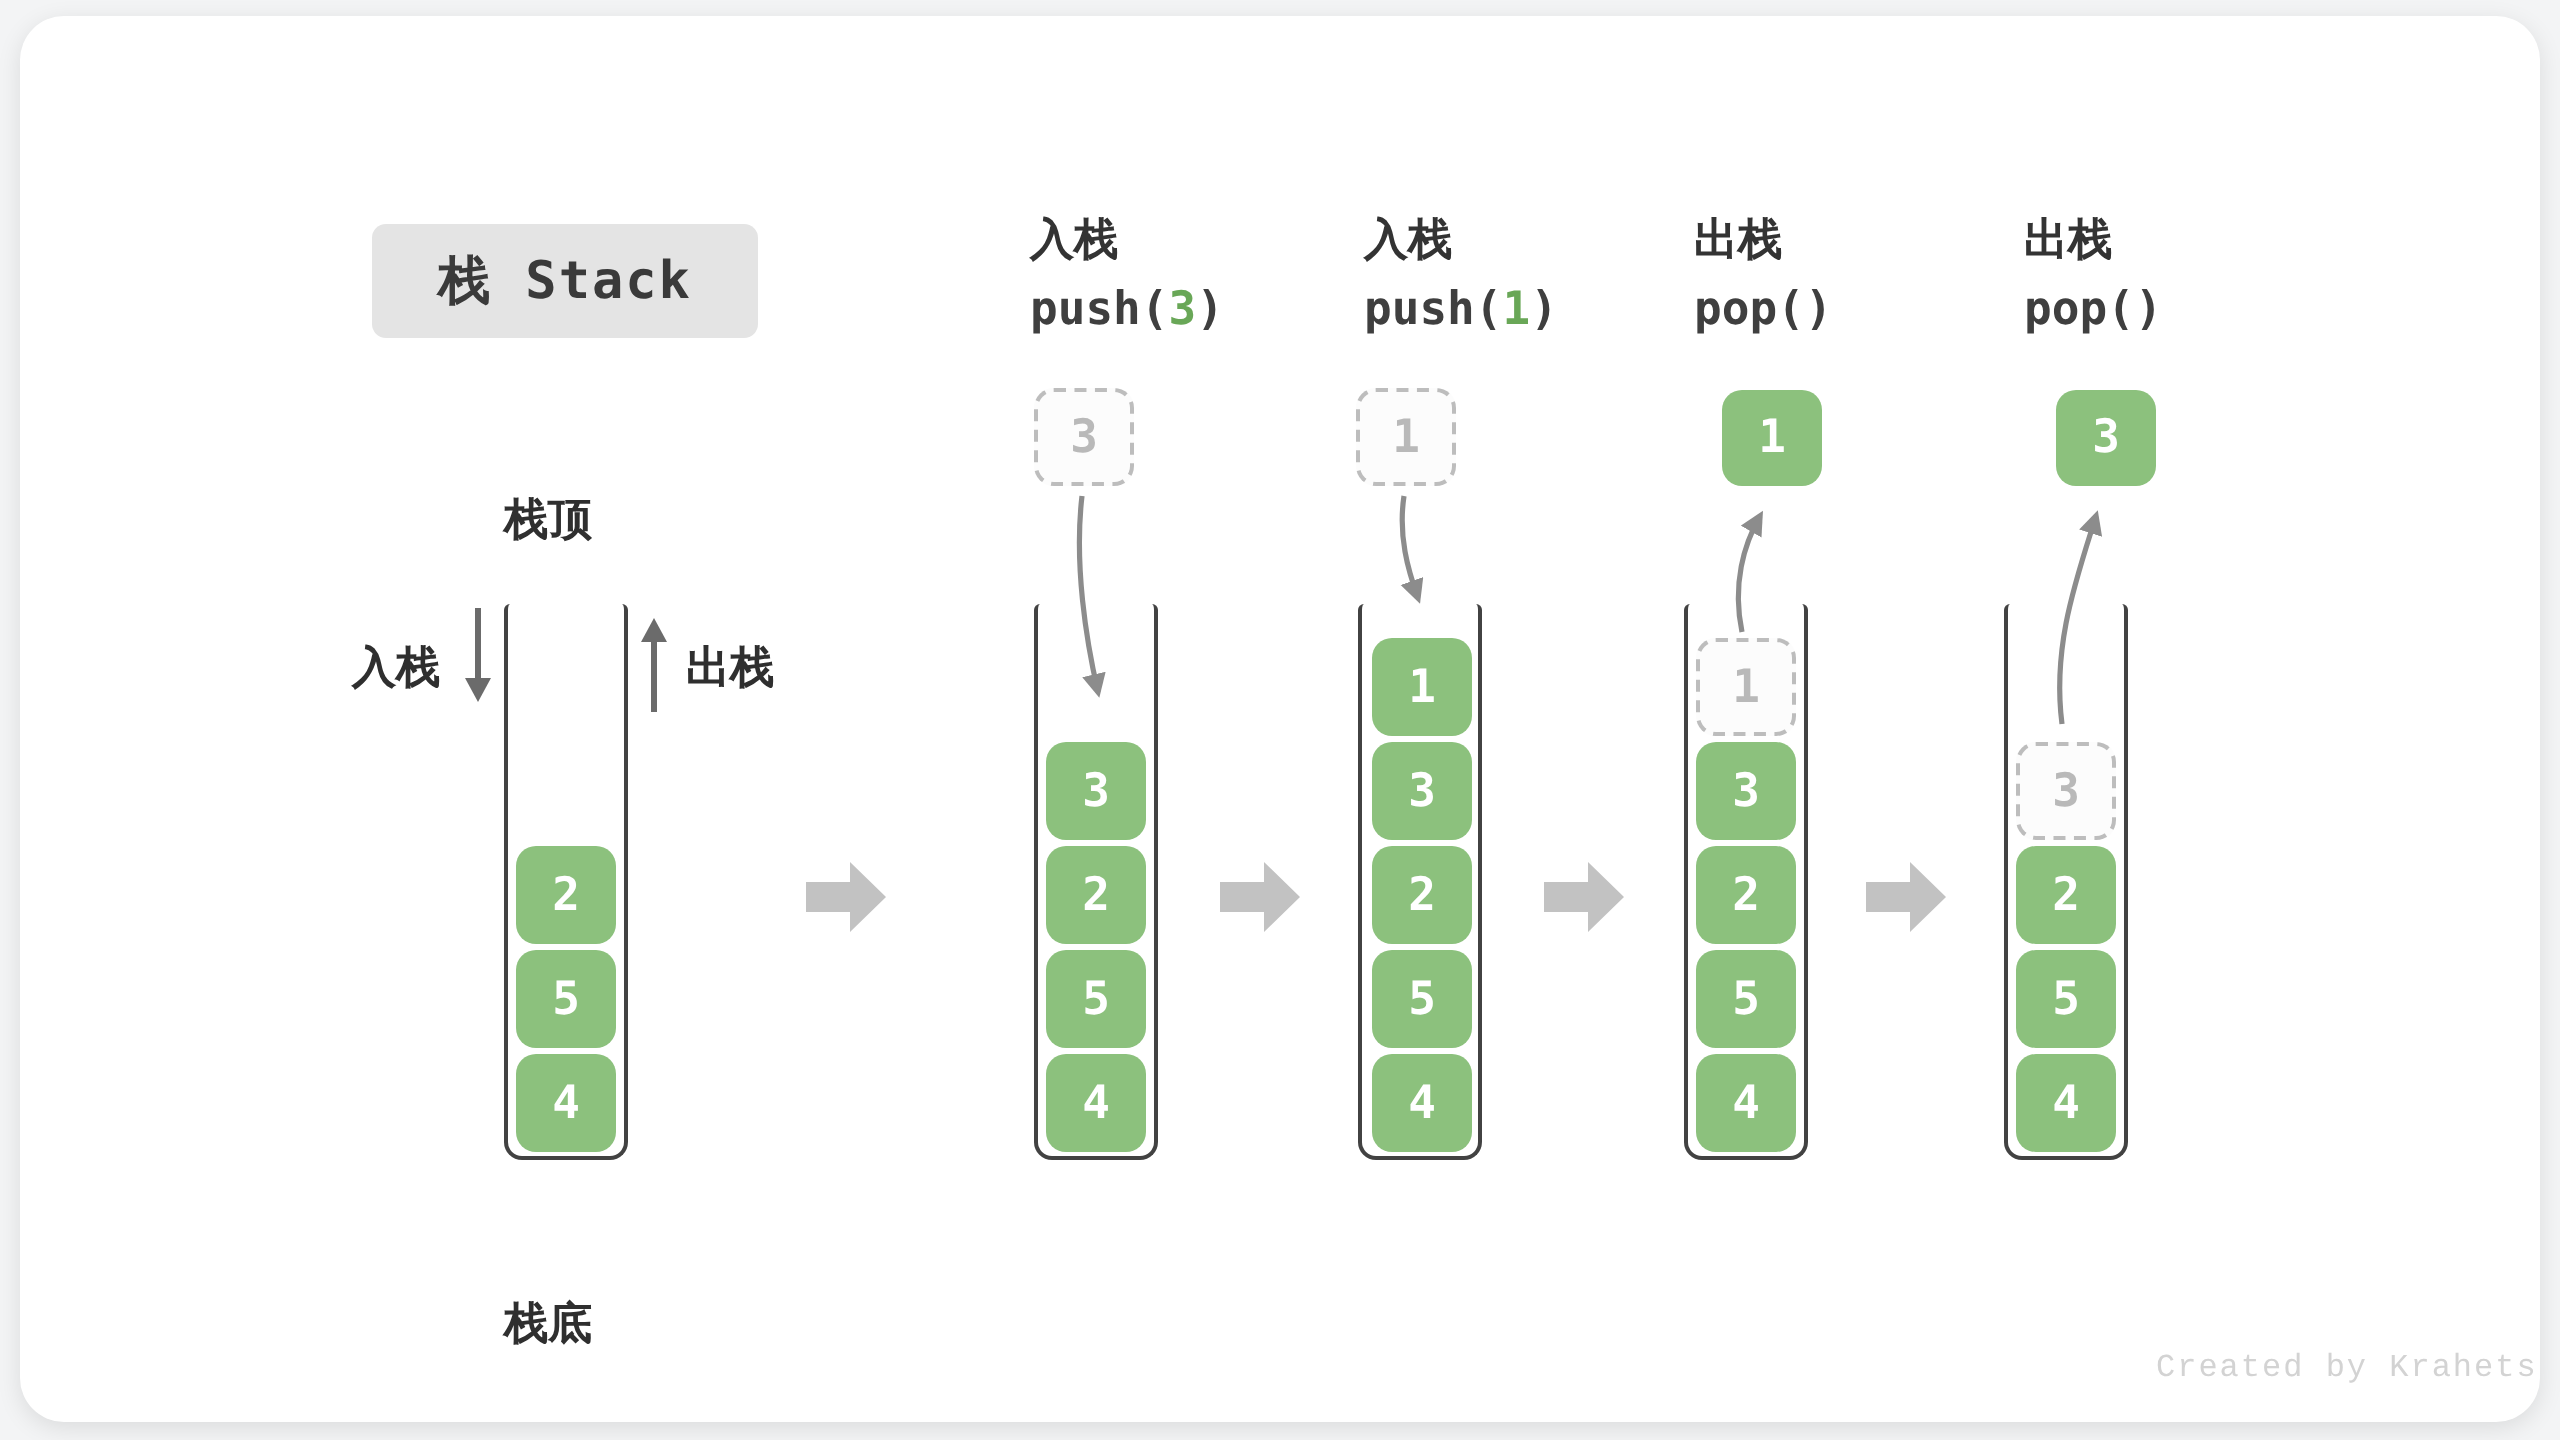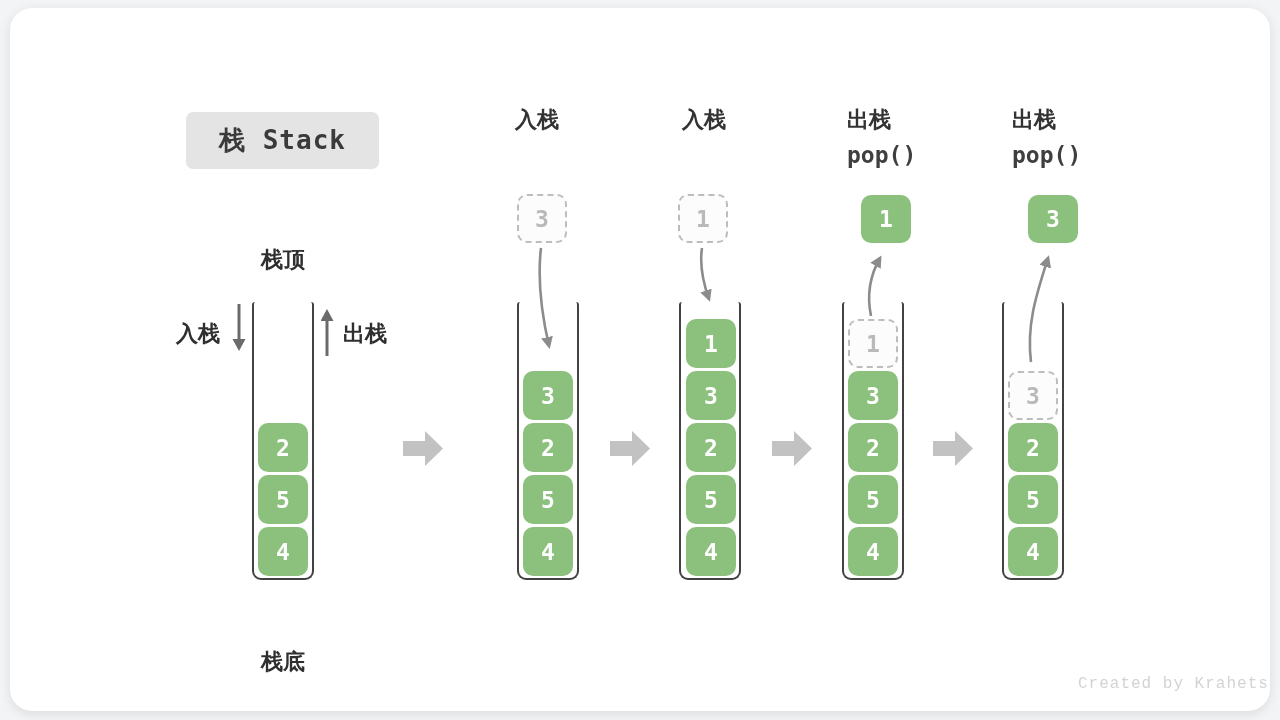--- a/index.html
+++ b/index.html
@@ -29,21 +29,21 @@
   .op-code {
     font-family: "DejaVu Sans Mono", monospace;
     font-size: 23px; font-weight: 600; color: #3f3f3f;
     line-height: 40px;
   }
   .op-code .arg { color: #69a757; }
 
   .side-label {
     position: absolute; font-size: 22px; font-weight: 700; color: #2f2f2f;
   }
-  .center62 { width: 62px; text-align: center; }
+  .center62 { width: 62px; }
 
   .stack-frame {
     position: absolute; top: 302px; width: 62px; height: 278px;
     border-left: 2.5px solid #424242;
     border-right: 2.5px solid #424242;
     border-bottom: 2.5px solid #424242;
     border-radius: 3px 3px 9px 9px;
   }
 
   .block {
@@ -98,23 +98,25 @@
     <polygon points="772,441 794,441 794,431 812,448.5 794,466 794,456 772,456" fill="#c2c2c2"></polygon>
     <polygon points="933,441 955,441 955,431 973,448.5 955,466 955,456 933,456" fill="#c2c2c2"></polygon>
   </svg>
 
   <div class="title-box">
     <span>栈 Stack</span>
   </div>
 
   <div class="op" style="left:515px">
     <div class="op-cn">入栈</div>
+    <div class="op-code"><span>push(</span><span class="arg">3</span><span>)</span></div>
   </div>
   <div class="op" style="left:682px">
     <div class="op-cn">入栈</div>
+    <div class="op-code"><span>push(</span><span class="arg">1</span><span>)</span></div>
   </div>
   <div class="op" style="left:847px">
     <div class="op-cn">出栈</div>
     <div class="op-code"><span>pop(</span><span class="arg"></span><span>)</span></div>
   </div>
   <div class="op" style="left:1012px">
     <div class="op-cn">出栈</div>
     <div class="op-code"><span>pop(</span><span class="arg"></span><span>)</span></div>
   </div>
 

